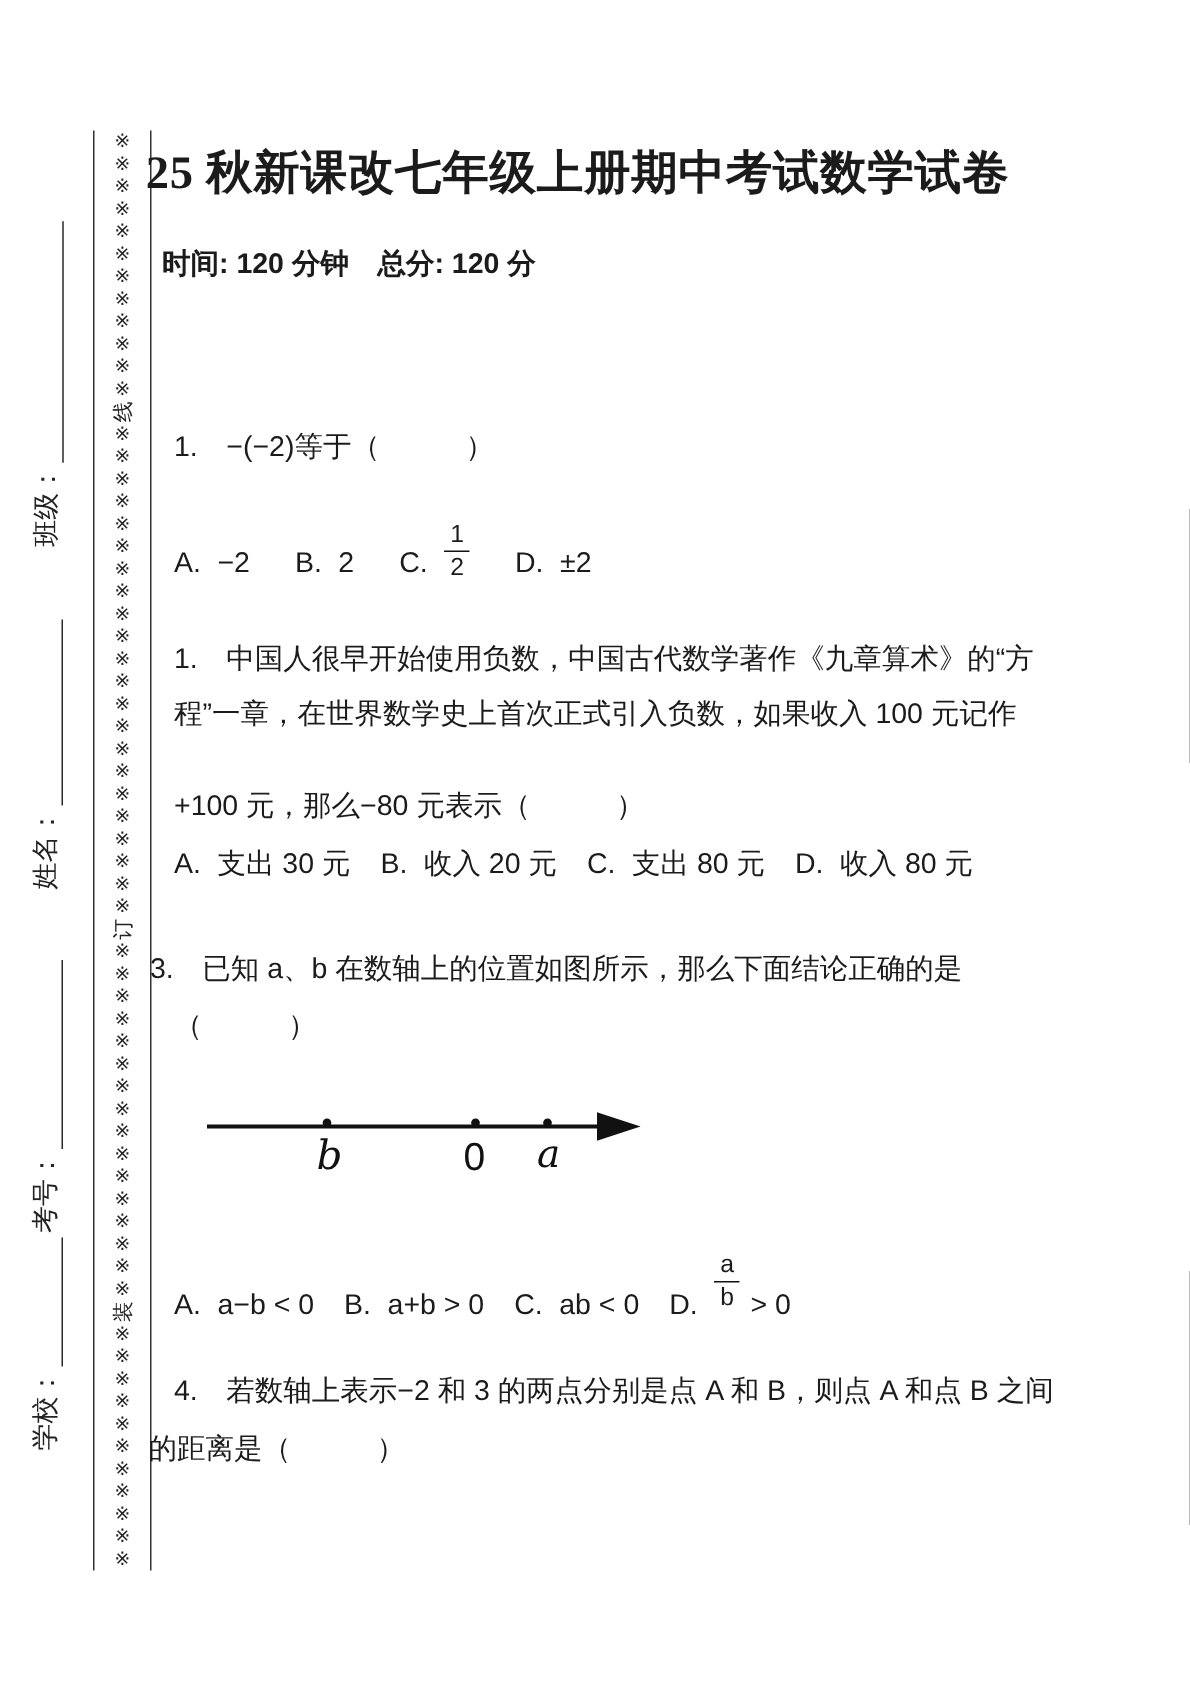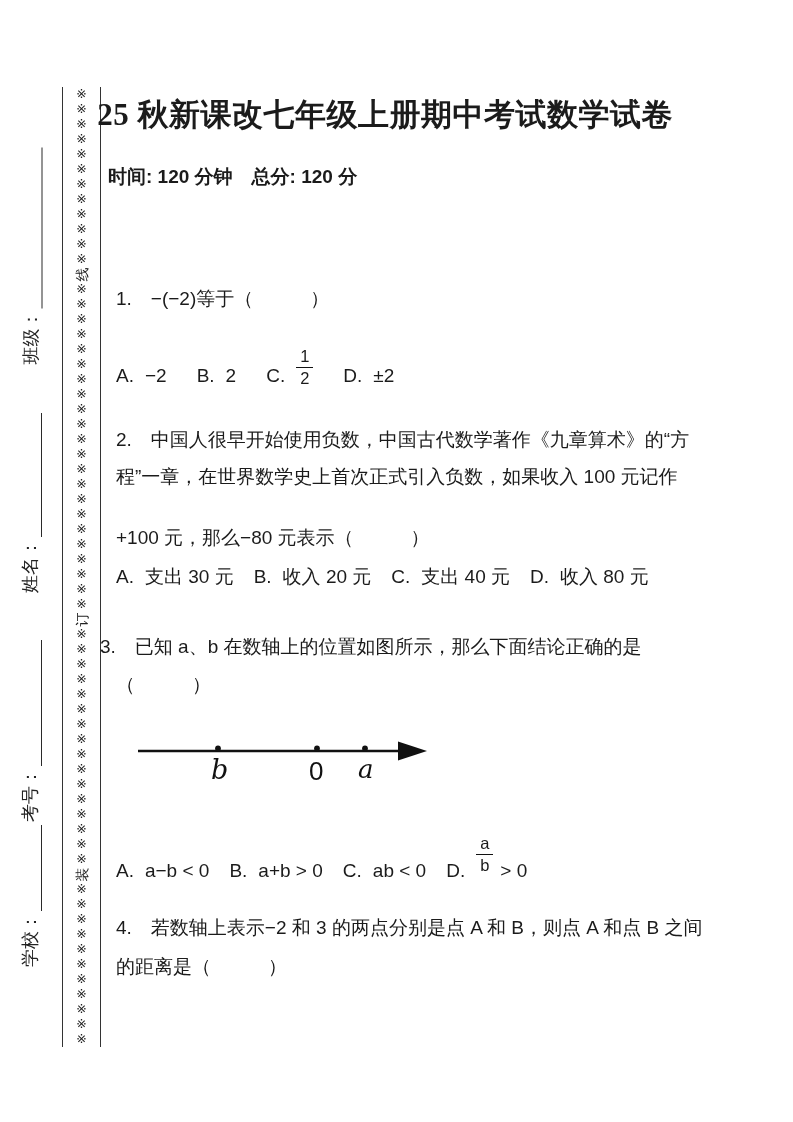--- a/index.html
+++ b/index.html
@@ -149,35 +149,35 @@
         <span class="num">1</span>
         <span class="den">2</span>
       </span>
     </span>
     <span class="opt">
       <span class="lbl">D.</span>
       <span>±2</span>
     </span>
   </div>
 
-  <div class="abs qline" style="left:116px;top:429px;">2.　中国人很早开始使用负数，中国古代数学著作《九章算术》的“方</div>
+  <div class="abs qline" style="left:116px;top:429px;">1.　中国人很早开始使用负数，中国古代数学著作《九章算术》的“方</div>
   <div class="abs qline" style="left:116px;top:466px;">程”一章，在世界数学史上首次正式引入负数，如果收入 100 元记作</div>
   <div class="abs qline" style="left:116px;top:527px;">+100 元，那么−80 元表示（　　　）</div>
   <div class="abs optrow" style="left:116px;top:566px;gap:20px;">
     <span class="opt">
       <span class="lbl">A.</span>
       <span>支出 30 元</span>
     </span>
     <span class="opt">
       <span class="lbl">B.</span>
       <span>收入 20 元</span>
     </span>
     <span class="opt">
       <span class="lbl">C.</span>
-      <span>支出 40 元</span>
+      <span>支出 80 元</span>
     </span>
     <span class="opt">
       <span class="lbl">D.</span>
       <span>收入 80 元</span>
     </span>
   </div>
 
   <div class="abs qline" style="left:100px;top:636px;">3.　已知 a、b 在数轴上的位置如图所示，那么下面结论正确的是</div>
   <div class="abs qline" style="left:116px;top:674px;">（　　　）</div>
 
@@ -209,15 +209,15 @@
       <span class="lbl" style="margin-right:0;">D.</span>
       <span class="frac q3frac">
         <span class="num">a</span>
         <span class="den">b</span>
       </span>
       <span>&gt; 0</span>
     </span>
   </div>
 
   <div class="abs qline" style="left:116px;top:917px;">4.　若数轴上表示−2 和 3 的两点分别是点 A 和 B，则点 A 和点 B 之间</div>
-  <div class="abs qline" style="left:116px;top:956px;">的距离是（　　　）</div>
+  <div class="abs qline" style="left:99px;top:956px;">的距离是（　　　）</div>
 
 </div>
 
 </body></html>

